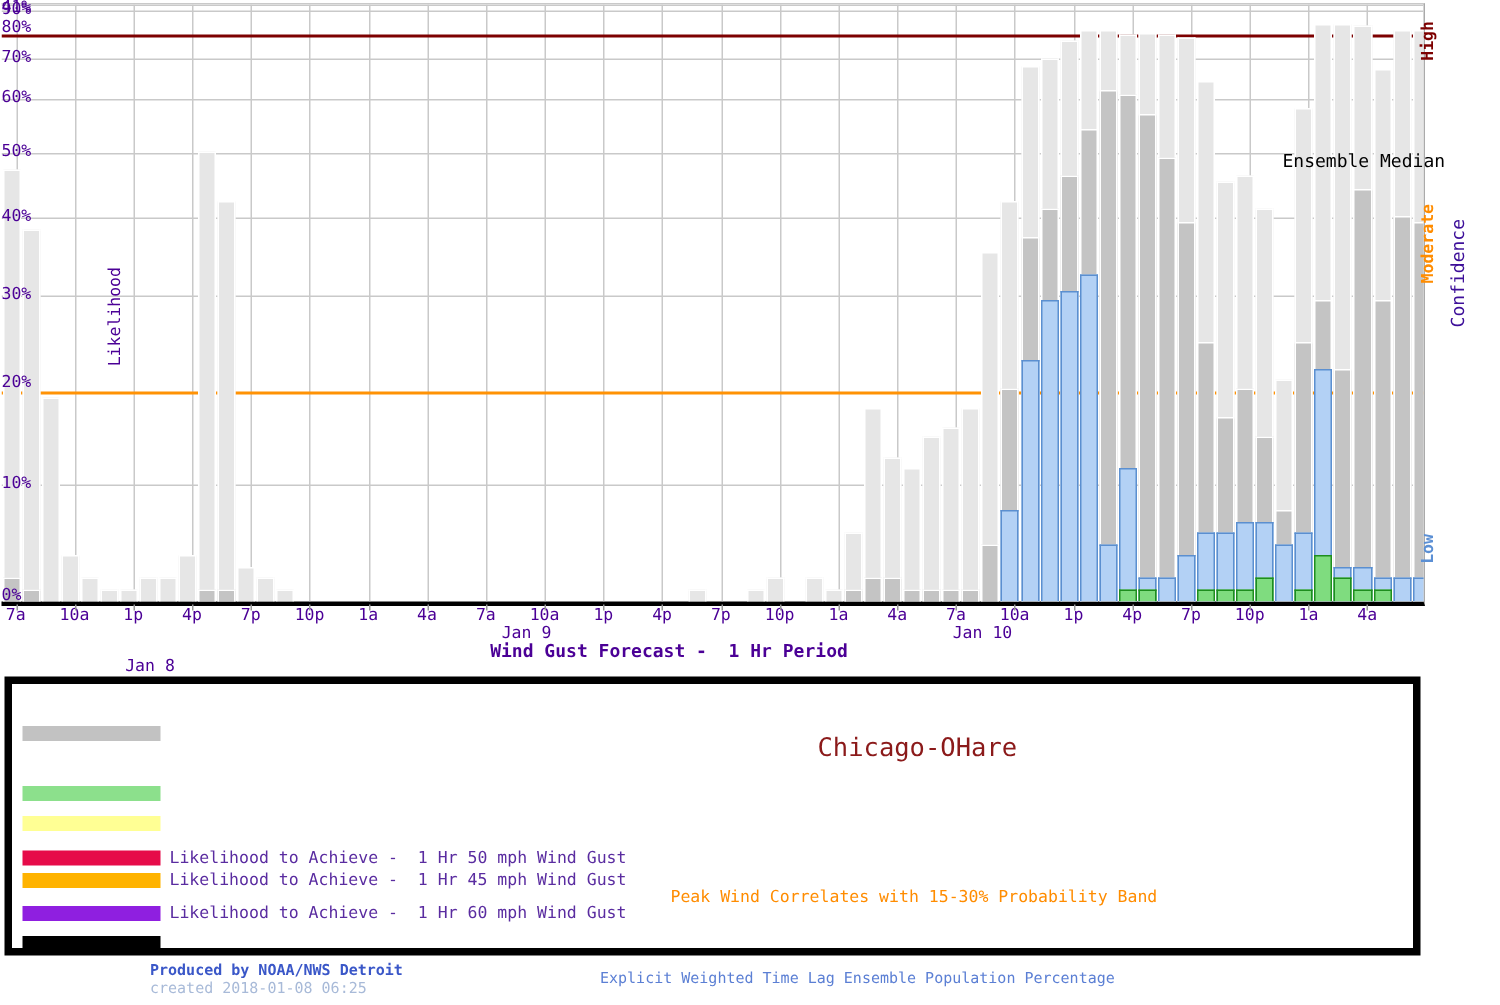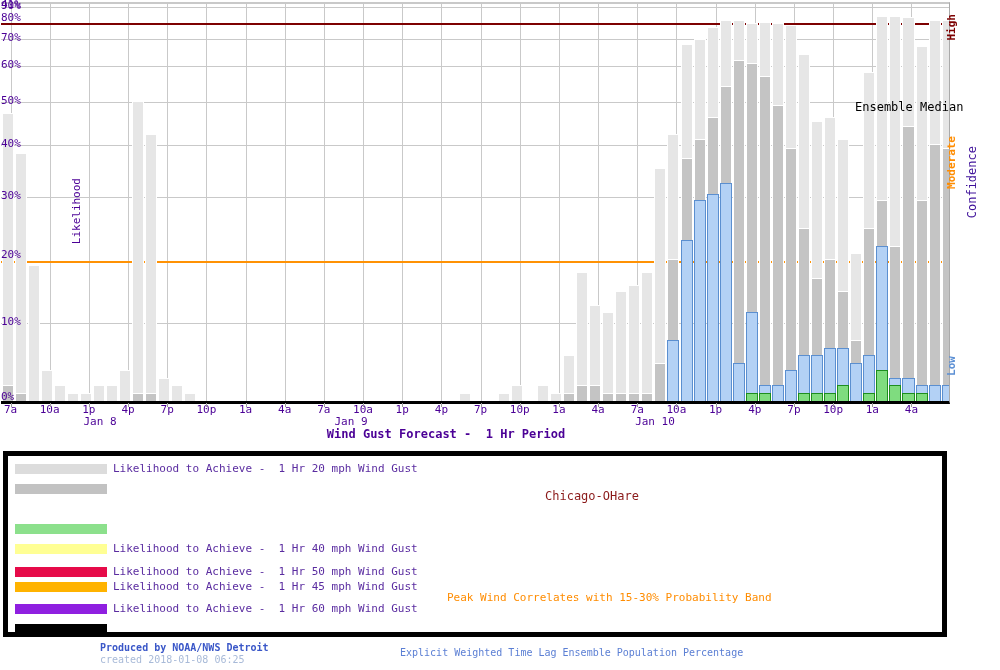--- a/index.html
+++ b/index.html
@@ -23,21 +23,21 @@
   #ensemble-median{position:absolute;left:855px;top:100px;font-size:12px;color:#000;}
   #conf-high{left:945px;top:14px;color:#7d0000;font-weight:bold;font-size:11px;}
   #conf-mod{left:945px;top:136px;color:#ff8c00;font-weight:bold;font-size:11px;}
   #conf-low{left:945px;top:356px;color:#5b8fd4;font-weight:bold;font-size:11px;}
   #conf-axis{left:965px;top:146px;color:#3d0f99;font-size:12px;}
   #legend-box{position:absolute;left:3px;top:451px;width:934px;height:176px;
               border:5px solid #000;background:#fff;}
   .lrow{position:absolute;left:0;height:20px;width:100%;}
   .lswatch{position:absolute;left:7px;top:3px;width:92px;height:10px;}
   .llabel{position:absolute;left:105px;top:1px;color:#5a2ca0;font-size:11px;white-space:pre;}
-  #station-name{position:absolute;left:545px;top:489px;color:#8b1a1a;font-size:12px;}
+  #station-name{position:absolute;left:545px;top:489px;color:#8b1a1a;font-size:17px;}
   #correlation-note{position:absolute;left:447px;top:591px;color:#ff8c00;font-size:11px;}
   #footer-produced{position:absolute;left:100px;top:642px;color:#3a57c8;font-weight:bold;font-size:10px;}
   #footer-created{position:absolute;left:100px;top:654px;color:#a8bad8;font-size:10px;}
   #footer-method{position:absolute;left:400px;top:647px;color:#5b7fd4;font-size:10px;}
 </style>
 </head>
 <body>
 
 <div id="stage">
   <div id="plot">
@@ -224,45 +224,40 @@
       <div class="xlab" style="left: 558.93px;">1a</div>
       <div class="xlab" style="left: 598.103px;">4a</div>
       <div class="xlab" style="left: 637.277px;">7a</div>
       <div class="xlab" style="left: 676.45px;">10a</div>
       <div class="xlab" style="left: 715.624px;">1p</div>
       <div class="xlab" style="left: 754.798px;">4p</div>
       <div class="xlab" style="left: 793.971px;">7p</div>
       <div class="xlab" style="left: 833.145px;">10p</div>
       <div class="xlab" style="left: 872.318px;">1a</div>
       <div class="xlab" style="left: 911.492px;">4a</div>
-      <div class="dlab" style="left: 100px;">Jan 8</div>
+      <div class="dlab" style="left: 100px; margin-top: 22px;">Jan 8</div>
       <div class="dlab" style="left: 351px;">Jan 9</div>
       <div class="dlab" style="left: 655px;">Jan 10</div>
     </div>
   <div id="y-axis-title" class="vtext">Likelihood</div>
   <div id="ensemble-median">Ensemble Median</div>
   <div id="conf-high" class="vtext">High</div>
   <div id="conf-mod" class="vtext">Moderate</div>
   <div id="conf-low" class="vtext">Low</div>
   <div id="conf-axis" class="vtext">Confidence</div>
   <div id="chart-title">Wind Gust Forecast -  1 Hr Period</div>
   <div id="legend-box">
-      <div class="lrow" style="top: 5px;">
-        <div class="lswatch" style="background: rgb(220, 220, 220);"></div>
-        <div class="llabel">Likelihood to Achieve -  1 Hr 20 mph Wind Gust</div>
-      </div>
       <div class="lrow" style="top: 25px;">
         <div class="lswatch" style="background: rgb(194, 194, 194);"></div>
       </div>
       <div class="lrow" style="top: 65px;">
         <div class="lswatch" style="background: rgb(140, 224, 140);"></div>
       </div>
       <div class="lrow" style="top: 85px;">
         <div class="lswatch" style="background: rgb(255, 255, 148);"></div>
-        <div class="llabel">Likelihood to Achieve -  1 Hr 40 mph Wind Gust</div>
       </div>
       <div class="lrow" style="top: 123px;">
         <div class="lswatch" style="background: rgb(255, 179, 0);"></div>
         <div class="llabel">Likelihood to Achieve -  1 Hr 45 mph Wind Gust</div>
       </div>
       <div class="lrow" style="top: 108px;">
         <div class="lswatch" style="background: rgb(230, 11, 73);"></div>
         <div class="llabel">Likelihood to Achieve -  1 Hr 50 mph Wind Gust</div>
       </div>
       <div class="lrow" style="top: 145px;">

